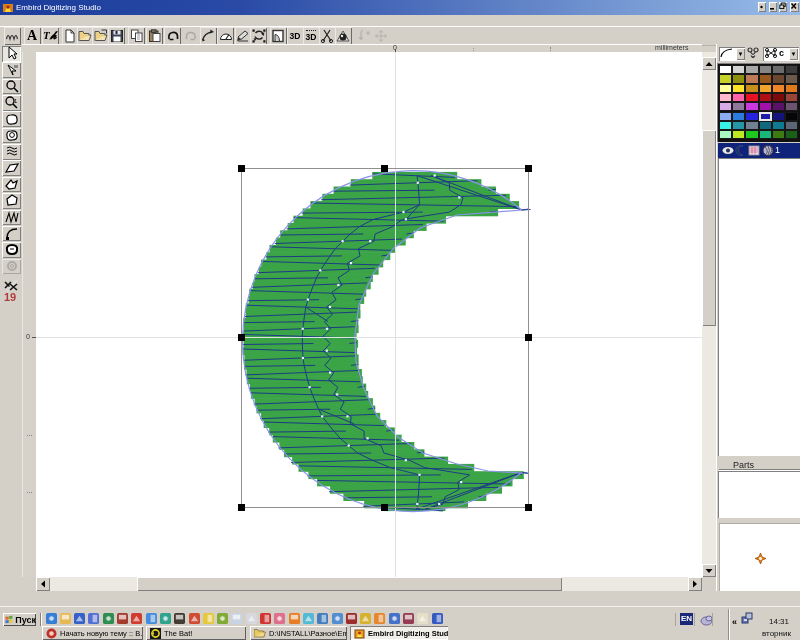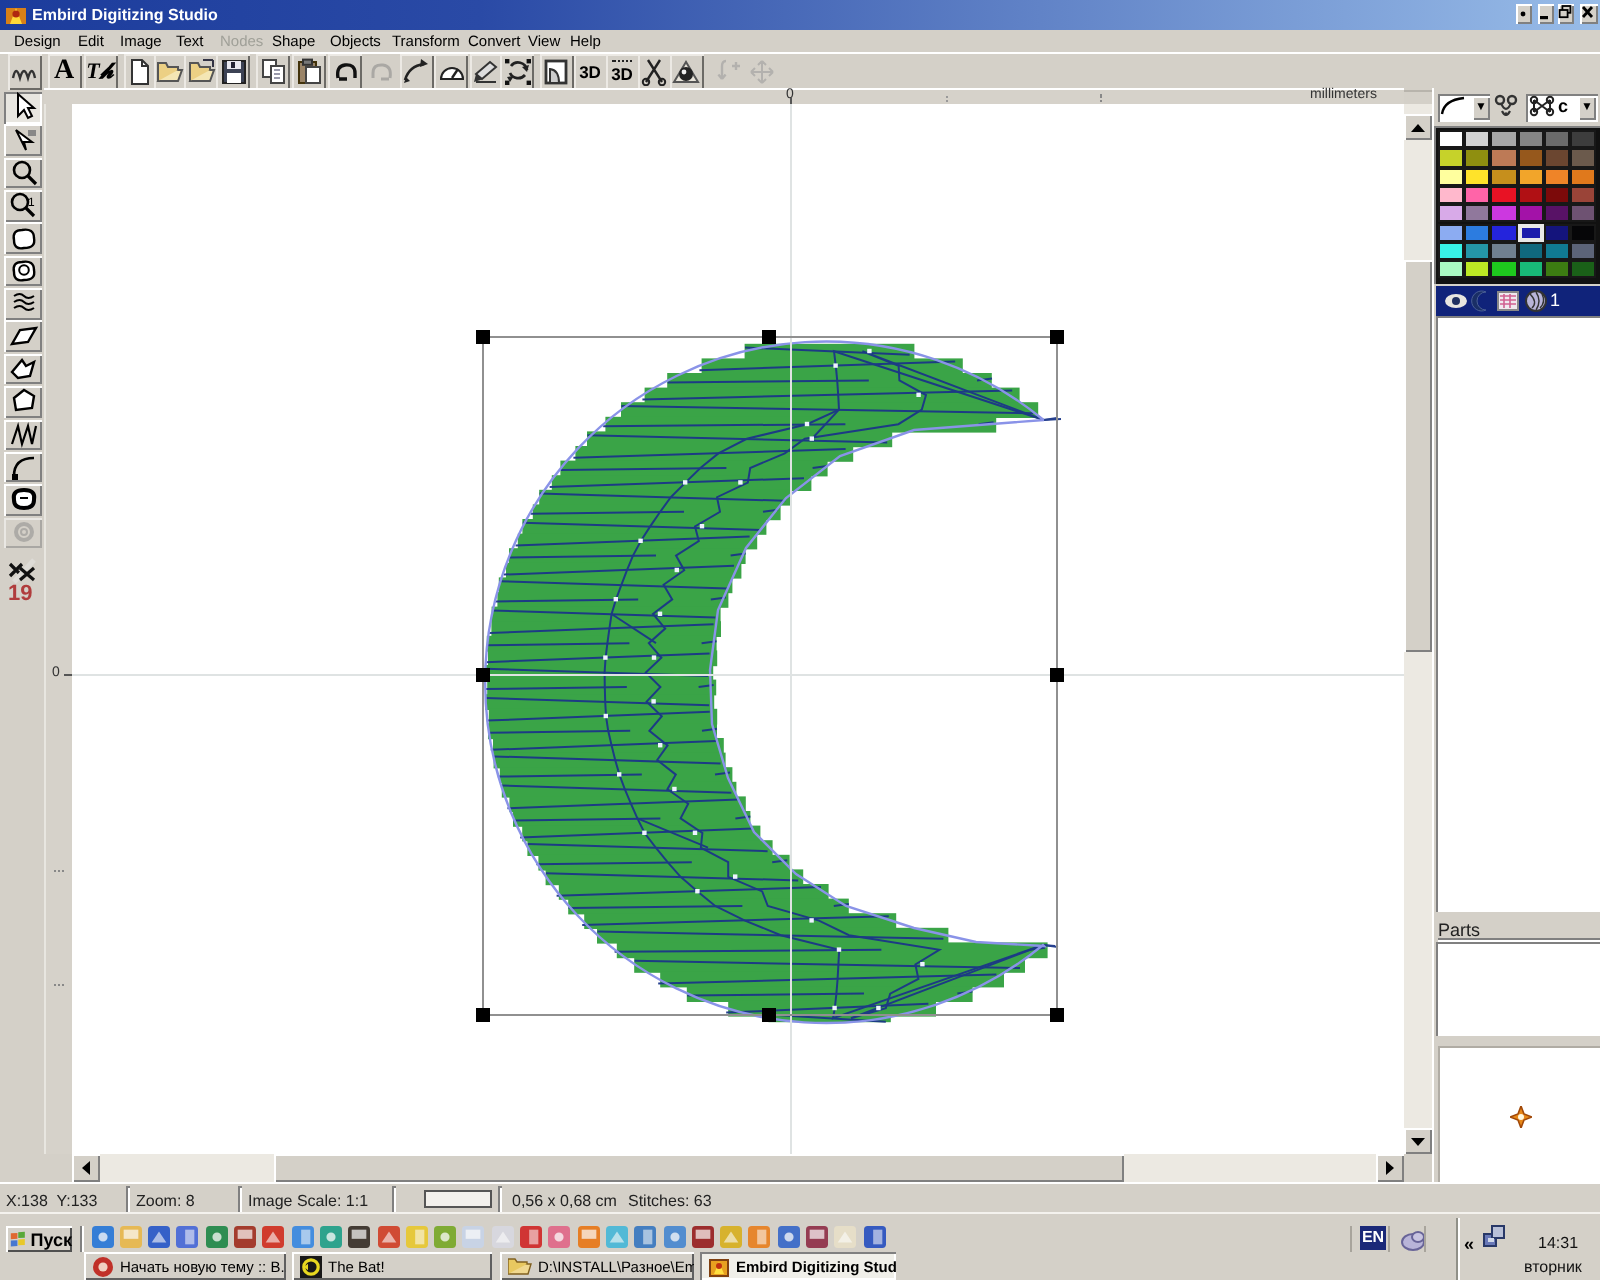--- a/index.html
+++ b/index.html
@@ -12,21 +12,21 @@
 <div id="root">
 
 <div class="abs" style="left:0;top:0;width:800px;height:15px;background:linear-gradient(90deg,#1c3c9c 0%,#2a4aa6 30%,#98bce8 100%)">
  <div class="abs" style="left:2px;top:1px;width:12px;height:12px">
    <svg width="12" height="12">
           <rect x="1" y="3" width="10" height="8" fill="#d88018"></rect>
           <path d="M3 11 L6 3 L9 11 Z" fill="#ffd838"></path>
           <circle cx="6" cy="6" r="1.8" fill="#b02810"></circle>
         </svg>
  </div>
- <div class="abs" style="left:16px;top:2.5px;color:#fff;font-size:8px;font-weight:bold">Embird Digitizing Studio</div>
+ <div class="abs" style="left:16px;top:2.5px;color:#fff;font-size:8px;font-weight:normal">Embird Digitizing Studio</div>
  <div class="abs bevel2" style="left:758px;top:2px;width:8px;height:10px">
         <svg width="6" height="8">
           <circle cx="3.5" cy="5" r="1.2" fill="#000"></circle>
         </svg>
       </div>
  <div class="abs bevel2" style="left:768.5px;top:2px;width:8px;height:10px">
         <svg width="6" height="8">
           <rect x="1" y="6" width="4" height="1.6" fill="#000"></rect>
         </svg>
       </div>
@@ -36,33 +36,20 @@
           <rect x="0.8" y="3" width="4" height="3.6" fill="#d4d0c8" stroke="#000" stroke-width="0.9"></rect>
         </svg>
       </div>
  <div class="abs bevel2" style="left:789.5px;top:2px;width:9px;height:10px">
         <svg width="8" height="8">
           <path d="M1.5 1.5 L6 6.5 M6 1.5 L1.5 6.5" stroke="#000" stroke-width="1.4"></path>
         </svg>
       </div>
 </div>
 
-<div class="abs" style="left:0;top:15px;width:800px;height:11px;font-size:7.5px;color:#000">
-      <span class="abs" style="left:7px;top:1px;color:#000">Design</span>
-      <span class="abs" style="left:39px;top:1px;color:#000">Edit</span>
-      <span class="abs" style="left:60px;top:1px;color:#000">Image</span>
-      <span class="abs" style="left:88px;top:1px;color:#000">Text</span>
-      <span class="abs" style="left:110px;top:1px;color:#a0a098">Nodes</span>
-      <span class="abs" style="left:136px;top:1px;color:#000">Shape</span>
-      <span class="abs" style="left:165px;top:1px;color:#000">Objects</span>
-      <span class="abs" style="left:196px;top:1px;color:#000">Transform</span>
-      <span class="abs" style="left:234px;top:1px;color:#000">Convert</span>
-      <span class="abs" style="left:264px;top:1px;color:#000">View</span>
-      <span class="abs" style="left:285px;top:1px;color:#000">Help</span>
-    </div>
 <div class="abs" style="left:0;top:26px;width:800px;height:1px;background:#fff"></div>
     <div class="abs" style="left:0;top:45px;width:800px;height:1px;background:#b8b4ac"></div>
 <div class="abs tb" style="left:3.5px;top:27px;width:17px;height:17.5px;">
       <svg width="14" height="14" viewBox="0 0 14 14">
         <path d="M1.5 10 Q3 3 5 10 Q7 3 9 10 Q11 3 12.5 10" fill="none" stroke="#333" stroke-width="1.2"></path>
       </svg>
     </div>
 <div class="abs tb" style="left:23.5px;top:27px;width:17px;height:17.5px;">
       <span style="font-family:'Liberation Serif',serif;font-size:14px;font-weight:bold">A</span>
     </div>
@@ -581,43 +568,31 @@
         </svg>
    <svg class="abs" style="left:44px;top:2px" width="12" height="11">
           <circle cx="6" cy="5.5" r="5" fill="#b8b4d8" stroke="#333"></circle>
           <path d="M3 2 Q7 6 4 9 M6 1 Q9 5.5 6 10 M9 2 Q11 6 8 9" fill="none" stroke="#333" stroke-width="0.7"></path>
         </svg>
    <span class="abs" style="left:57px;top:2px;font-size:9px">1</span>
  </div>
 
  <div class="abs" style="left:1px;top:114px;width:83px;height:298px;background:#fff;box-shadow:inset 1px 1px 0 #808080"></div>
 
- <div class="abs" style="left:2px;top:416px;font-size:9px;color:#222">Parts</div>
+ <div class="abs" style="left:16px;top:416px;font-size:9px;color:#222">Parts</div>
  <div class="abs" style="left:2px;top:425px;width:82px;height:2px;border-top:1px solid #808080;border-bottom:1px solid #fff"></div>
  <div class="abs" style="left:1px;top:427px;width:83px;height:47px;background:#fff;box-shadow:inset 1px 1px 0 #808080"></div>
  <div class="abs" style="left:2px;top:479px;width:82px;height:68px;background:#fff;box-shadow:inset 1px 1px 0 #b0aca4">
    <svg class="abs" style="left:36px;top:30px" width="11" height="11">
           <path d="M5.5 0 L7 4 L11 5.5 L7 7 L5.5 11 L4 7 L0 5.5 L4 4 Z" fill="#e88818" stroke="#a04808" stroke-width="0.8"></path>
           <circle cx="5.5" cy="5.5" r="1.5" fill="#fff8e0"></circle>
         </svg>
  </div>
 </div>
 
-<div class="abs" style="left:0;top:591px;width:800px;height:15px;background:#d4d0c8;border-top:1px solid #fff;font-size:8px;color:#222">
- <span class="abs" style="left:3px;top:4px">X:138&nbsp; Y:133</span>
- <span class="abs sunk" style="left:63px;top:1px;width:2px;height:13px"></span>
- <span class="abs" style="left:68px;top:4px">Zoom: 8</span>
- <span class="abs sunk" style="left:119px;top:1px;width:2px;height:13px"></span>
- <span class="abs" style="left:124px;top:4px">Image Scale: 1:1</span>
- <span class="abs sunk" style="left:196px;top:1px;width:2px;height:13px"></span>
- <span class="abs" style="left:212px;top:3px;width:34px;height:9px;border:1px solid #555;background:#f2f0ec"></span>
- <span class="abs sunk" style="left:249px;top:1px;width:2px;height:13px"></span>
- <span class="abs" style="left:256px;top:4px">0,56 x 0,68 cm</span>
- <span class="abs" style="left:314px;top:4px">Stitches: 63</span>
-</div>
 
 <div class="abs" style="left:0;top:606px;width:800px;height:34px;background:#d4d0c8;border-top:1px solid #f4f2ee">
 
  <div class="abs" style="left:0;top:2px;width:800px;height:18px">
   <div class="abs" style="left:3px;top:4px;width:33px;height:13px;background:#d4d0c8;box-shadow:inset 1px 1px 0 #fff, inset -1px -1px 0 #505050;display:flex;align-items:center">
     <svg style="margin-left:2px" width="10" height="10" viewBox="0 0 10 10">
             <rect x="0.5" y="1" width="4" height="3.6" fill="#e06830" transform="skewY(-4)"></rect>
             <rect x="5" y="0.6" width="4" height="3.6" fill="#58a838" transform="skewY(-4)"></rect>
             <rect x="0.5" y="5.4" width="4" height="3.6" fill="#4878d0" transform="skewY(-4)"></rect>
             <rect x="5" y="5" width="4" height="3.6" fill="#e8c828" transform="skewY(-4)"></rect>

